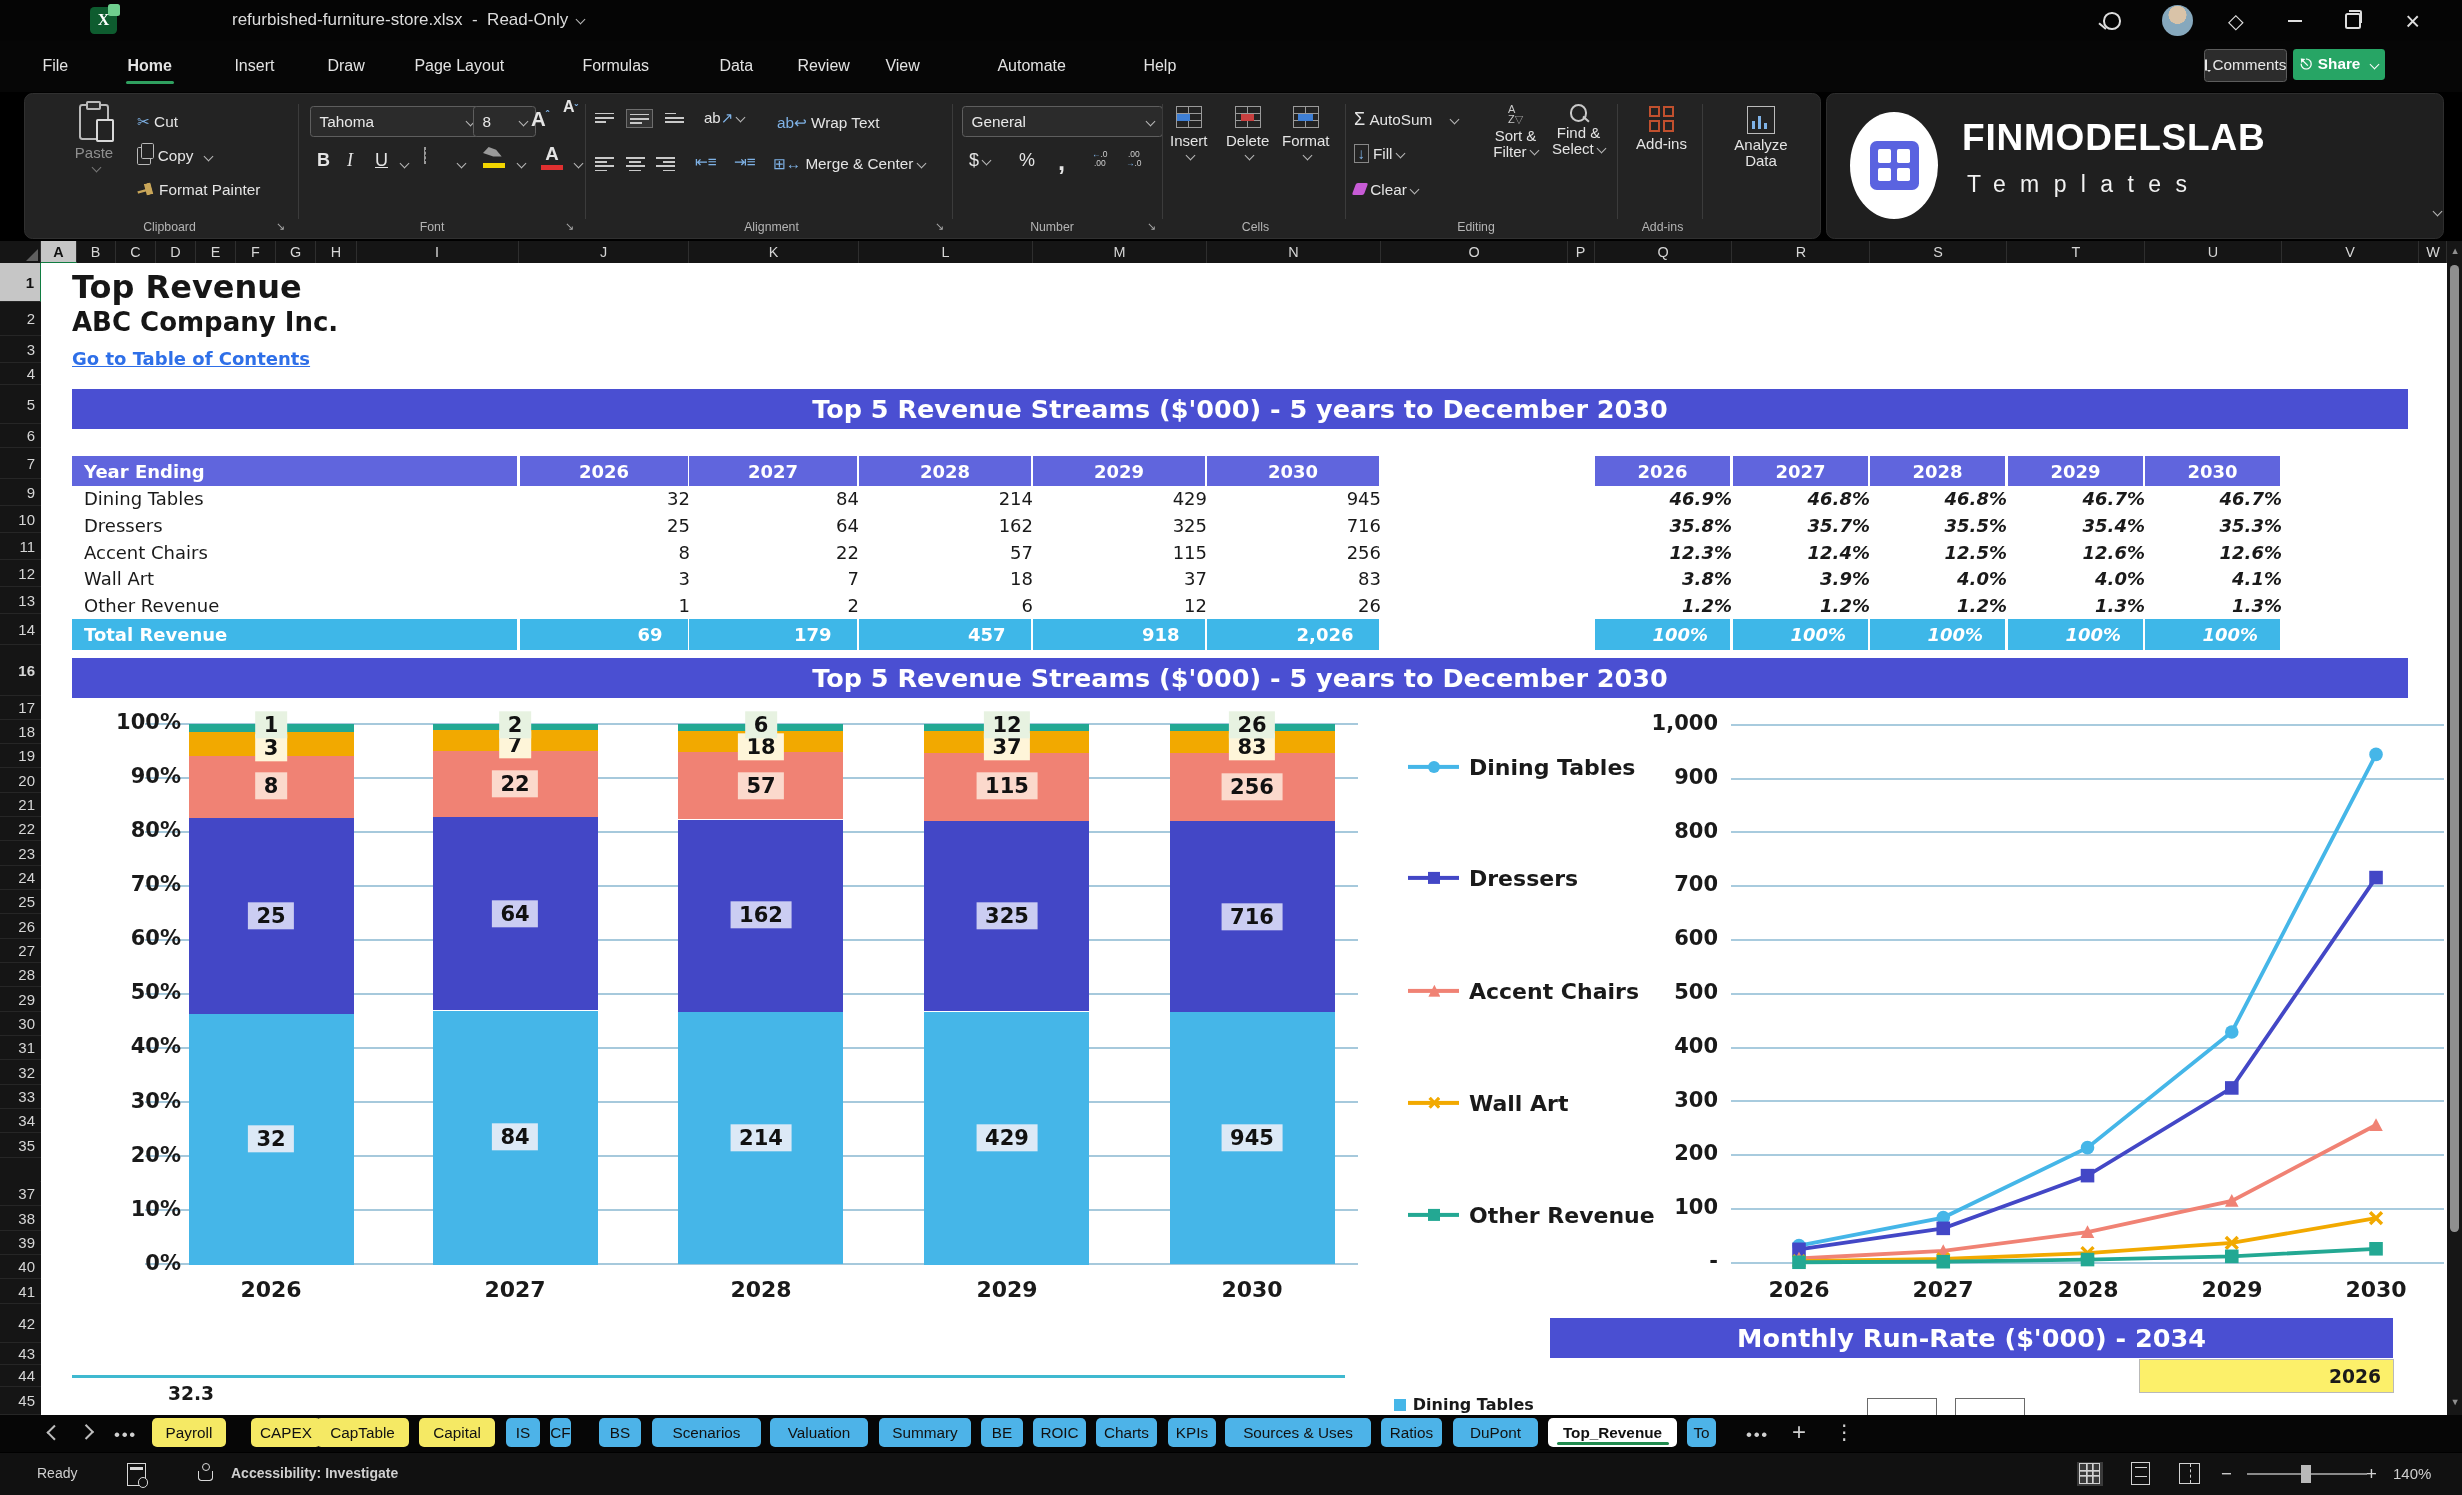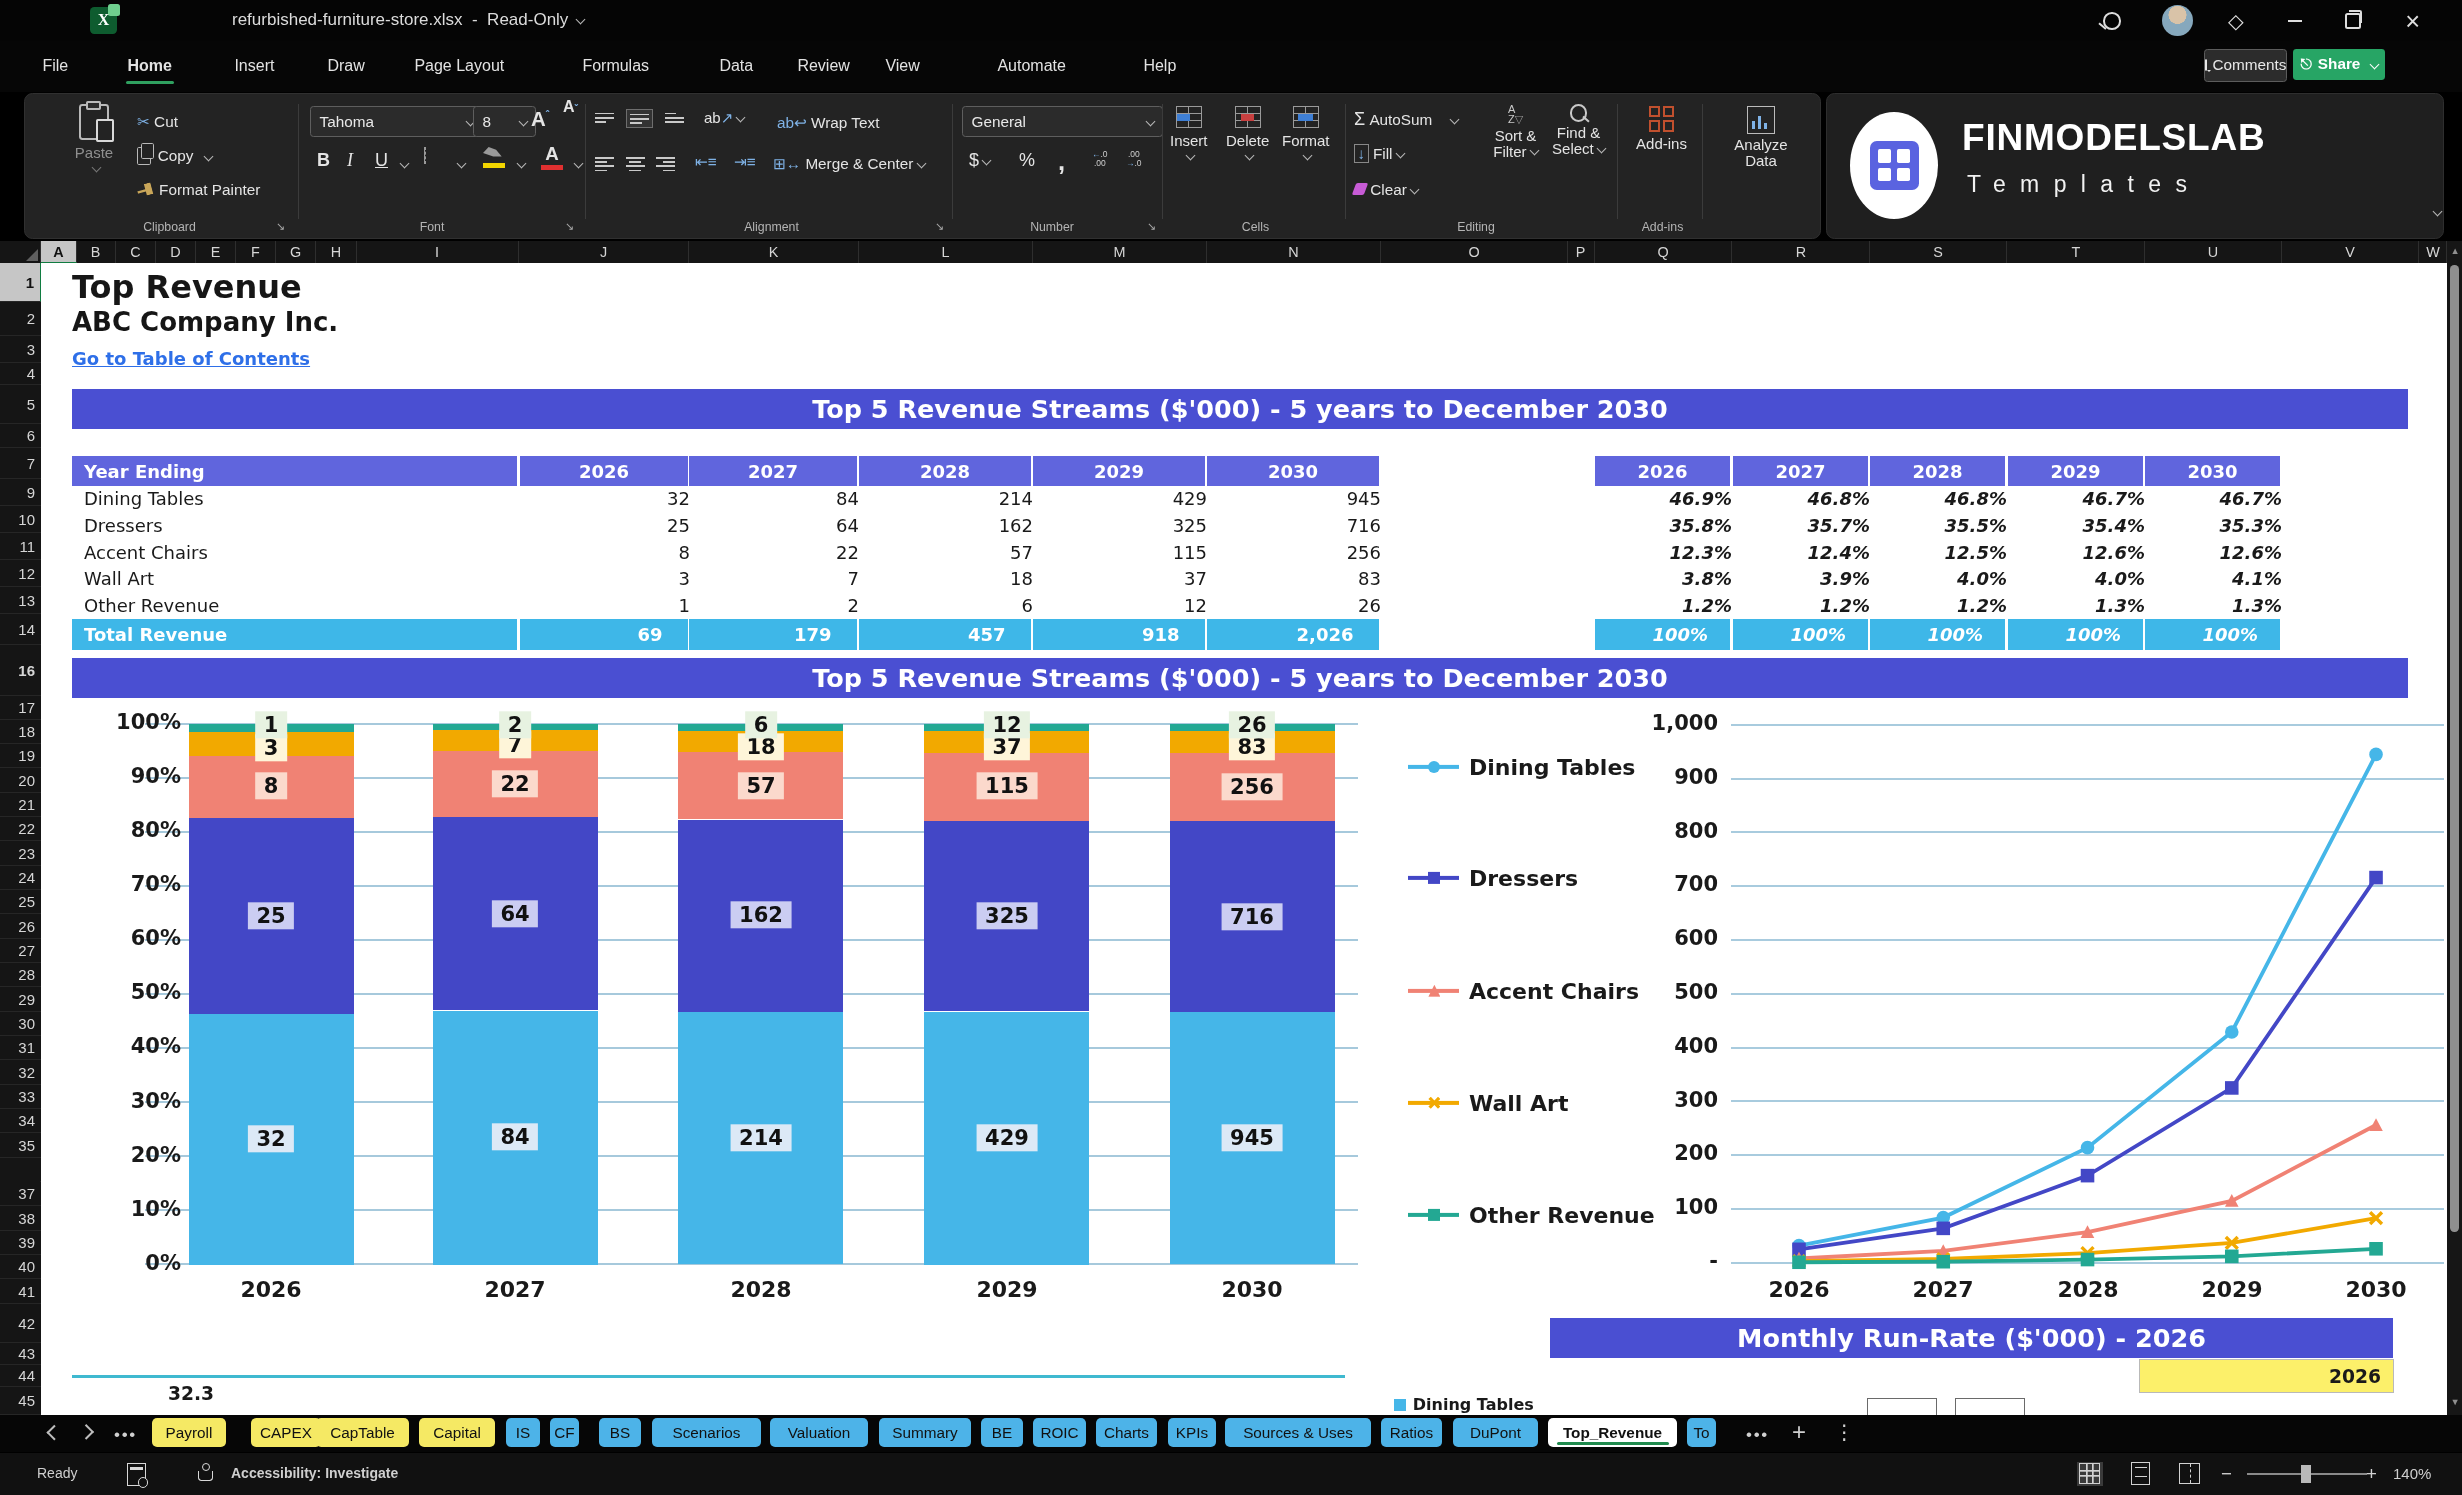--- a/index.html
+++ b/index.html
@@ -666,21 +666,21 @@
         <path d="M753 582.378 L767 596.378 M753 596.378 L767 582.378" stroke="#f2a900" stroke-width="4" fill="none"></path>
         <polyline points="80,641.366 250,640.732 420,638.196 590,634.392 760,625.516" fill="none" stroke="#23a893" stroke-width="4.5"></polyline>
         <rect x="72" y="633.366" width="16" height="16" fill="#23a893"></rect>
         <rect x="242" y="632.732" width="16" height="16" fill="#23a893"></rect>
         <rect x="412" y="630.196" width="16" height="16" fill="#23a893"></rect>
         <rect x="582" y="626.392" width="16" height="16" fill="#23a893"></rect>
         <rect x="752" y="617.516" width="16" height="16" fill="#23a893"></rect>
       </svg>
     </div>
 
-  <div class="banner" style="left:1509px;top:1055px;width:843px;">Monthly Run-Rate ($'000) - 2026</div>
+  <div class="banner" style="left:1509px;top:1055px;width:843px;">Monthly Run-Rate ($'000) - 2034</div>
   <div class="ybox" style="left:2098px;top:1096px;width:255px;height:34px;">2026</div>
   <div class="abs" style="left:31px;top:1112px;width:1273px;height:2.5px;background:#3fb9d0;"></div>
   <div class="abs" style="left:127px;top:1120px;font-size:18.7px;font-weight:bold;">32.3</div>
   <div class="abs" style="left:1353px;top:1132px;display:flex;align-items:center;gap:6.8px;font-size:16px;font-weight:bold;">
     <span style="width:12px;height:12px;background:#45b6e8;display:inline-block;"></span>
     <span>Dining Tables</span>
     </div>
   <div class="wbox" style="left:1826px;top:1135px;width:70px;height:20.4px;"></div>
   <div class="wbox" style="left:1914px;top:1135px;width:70px;height:20.4px;"></div>
 </div>
@@ -694,21 +694,21 @@
 <div id="tabbar">
   <div class="navchev" style="left:49px;transform:rotate(45deg);"></div>
   <div class="navchev" style="left:81px;transform:rotate(-135deg);"></div>
   <div class="abs" style="left:114px;top:10.2px;color:#cfcfcf;font-size:17px;letter-spacing:1.7px;">•••</div>
   <div id="tabstrip">
       <div class="sheettab yellow" style="left: 152px; width: 74px;">Payroll</div>
       <div class="sheettab yellow" style="left: 251px; width: 70px;">CAPEX</div>
       <div class="sheettab yellow" style="left: 316px; width: 93px;">CapTable</div>
       <div class="sheettab yellow" style="left: 419px; width: 76px;">Capital</div>
       <div class="sheettab blue" style="left: 506px; width: 34px;">IS</div>
-      <div class="sheettab blue" style="left: 550px; width: 29px;">CF</div>
+      <div class="sheettab blue" style="left: 550px; width: 21px;">CF</div>
       <div class="sheettab blue" style="left: 599px; width: 42px;">BS</div>
       <div class="sheettab blue" style="left: 652px; width: 109px;">Scenarios</div>
       <div class="sheettab blue" style="left: 770px; width: 98px;">Valuation</div>
       <div class="sheettab blue" style="left: 879px; width: 92px;">Summary</div>
       <div class="sheettab blue" style="left: 981px; width: 42px;">BE</div>
       <div class="sheettab blue" style="left: 1033px; width: 53px;">ROIC</div>
       <div class="sheettab blue" style="left: 1096px; width: 61px;">Charts</div>
       <div class="sheettab blue" style="left: 1168px; width: 48px;">KPIs</div>
       <div class="sheettab blue" style="left: 1225px; width: 146px;">Sources &amp; Uses</div>
       <div class="sheettab blue" style="left: 1381px; width: 61px;">Ratios</div>

